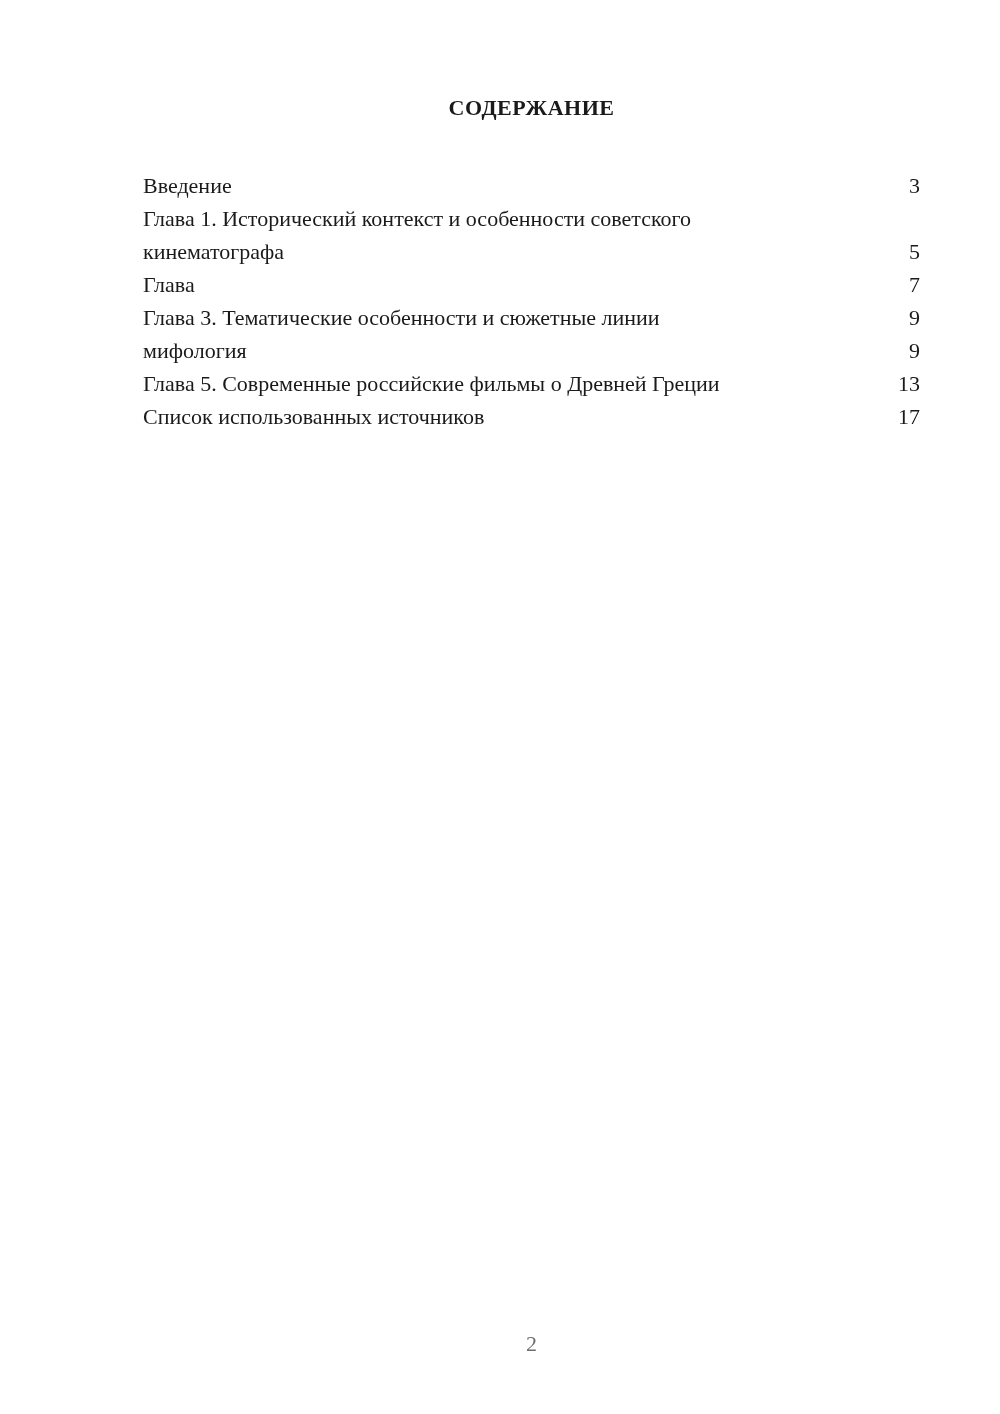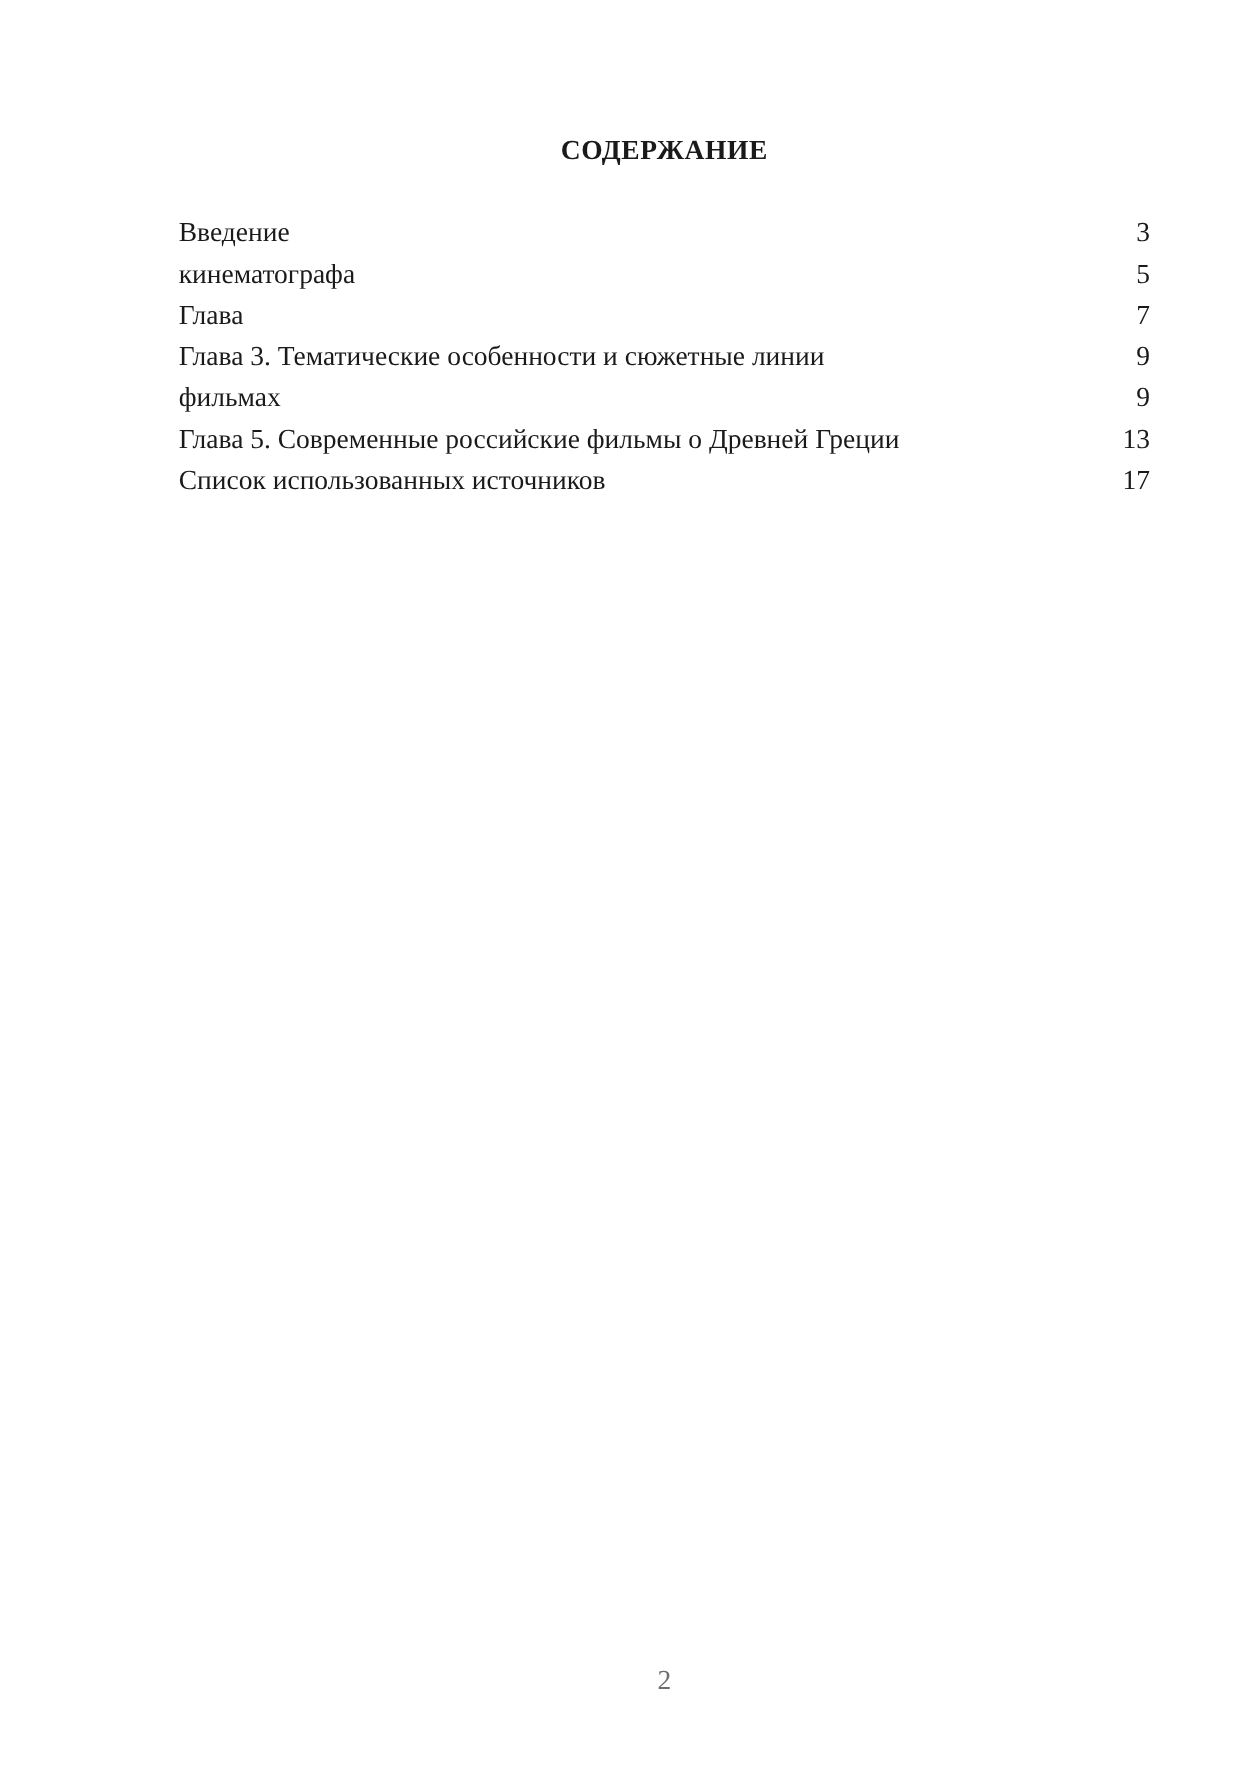--- a/index.html
+++ b/index.html
@@ -14,21 +14,21 @@
     background: #ffffff;
     font-family: "Liberation Serif", "DejaVu Serif", serif;
     color: #1a1a1a;
     overflow: hidden;
   }
   .doc-title {
     position: absolute;
     top: 91px;
     left: 143px;
     right: 80px;
-    margin: 12px;
+    margin: 0;
     text-align: center;
     font-size: 22px;
     line-height: 33px;
     font-weight: bold;
     letter-spacing: 0.5px;
   }
   .toc {
     position: absolute;
     top: 169px;
     left: 143px;
@@ -75,20 +75,21 @@
 
     <div class="toc-entry">
       <div class="toc-text">
         <span>Введение</span>
       </div>
       <div class="toc-page">3</div>
     </div>
 
     <div class="toc-entry">
       <div class="toc-text">
+        <span>Глава 1. Исторический контекст и особенности советского</span>
         <span>кинематографа</span>
       </div>
       <div class="toc-page">5</div>
     </div>
 
     <div class="toc-entry">
       <div class="toc-text">
         <span>Глава</span>
       </div>
       <div class="toc-page">7</div>
@@ -96,21 +97,21 @@
 
     <div class="toc-entry">
       <div class="toc-text">
         <span>Глава 3. Тематические особенности и сюжетные линии</span>
       </div>
       <div class="toc-page">9</div>
     </div>
 
     <div class="toc-entry">
       <div class="toc-text">
-        <span>фильмах</span>
+        <span>мифология</span>
       </div>
       <div class="toc-page">9</div>
     </div>
 
     <div class="toc-entry">
       <div class="toc-text">
         <span>Глава 5. Современные российские фильмы о Древней Греции</span>
       </div>
       <div class="toc-page">13</div>
     </div>

